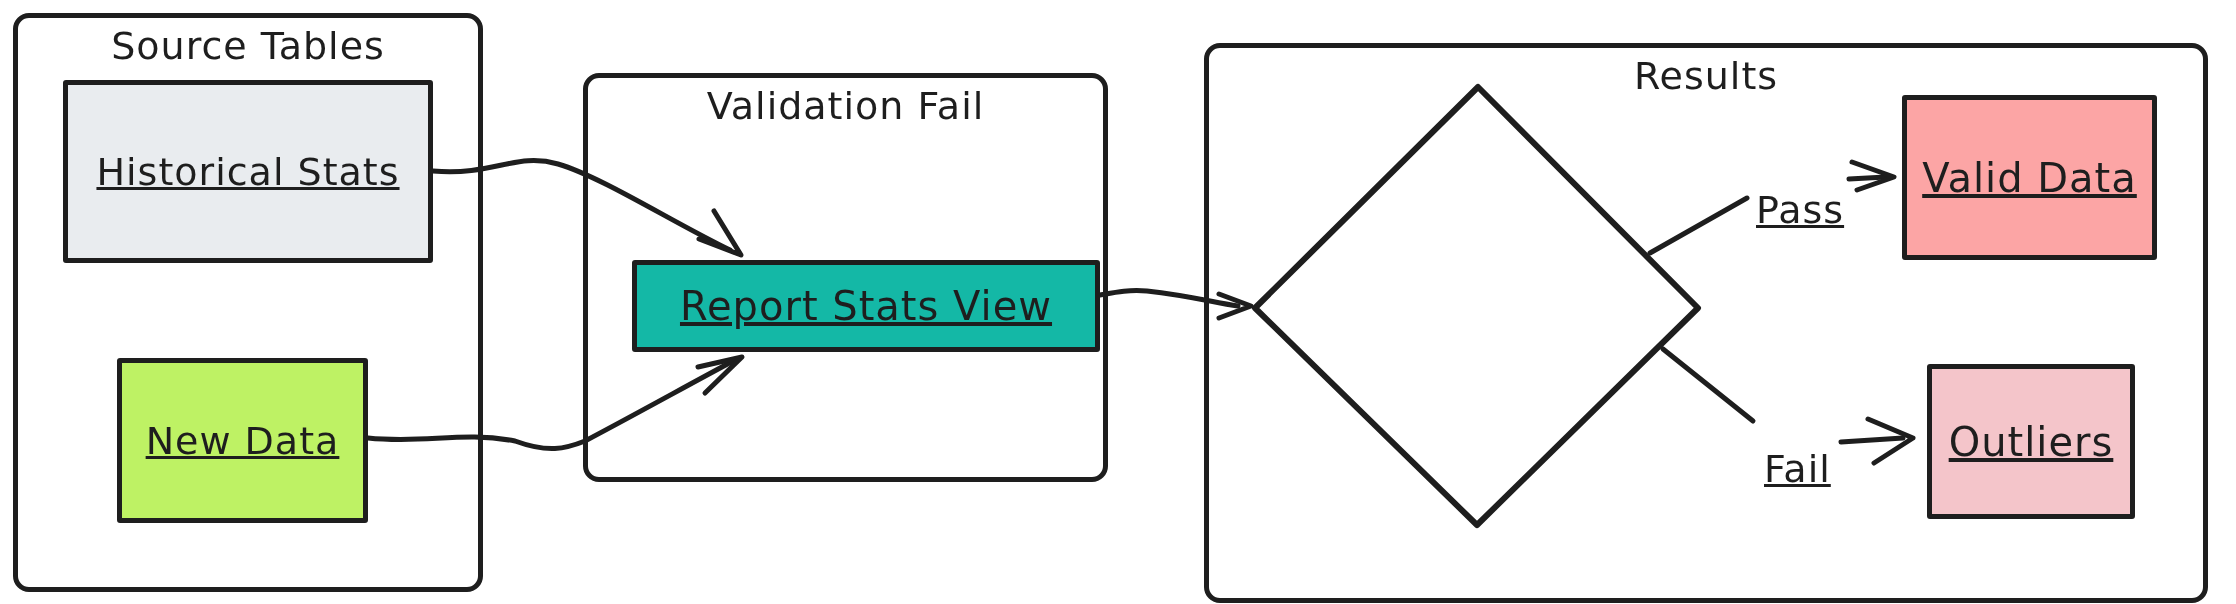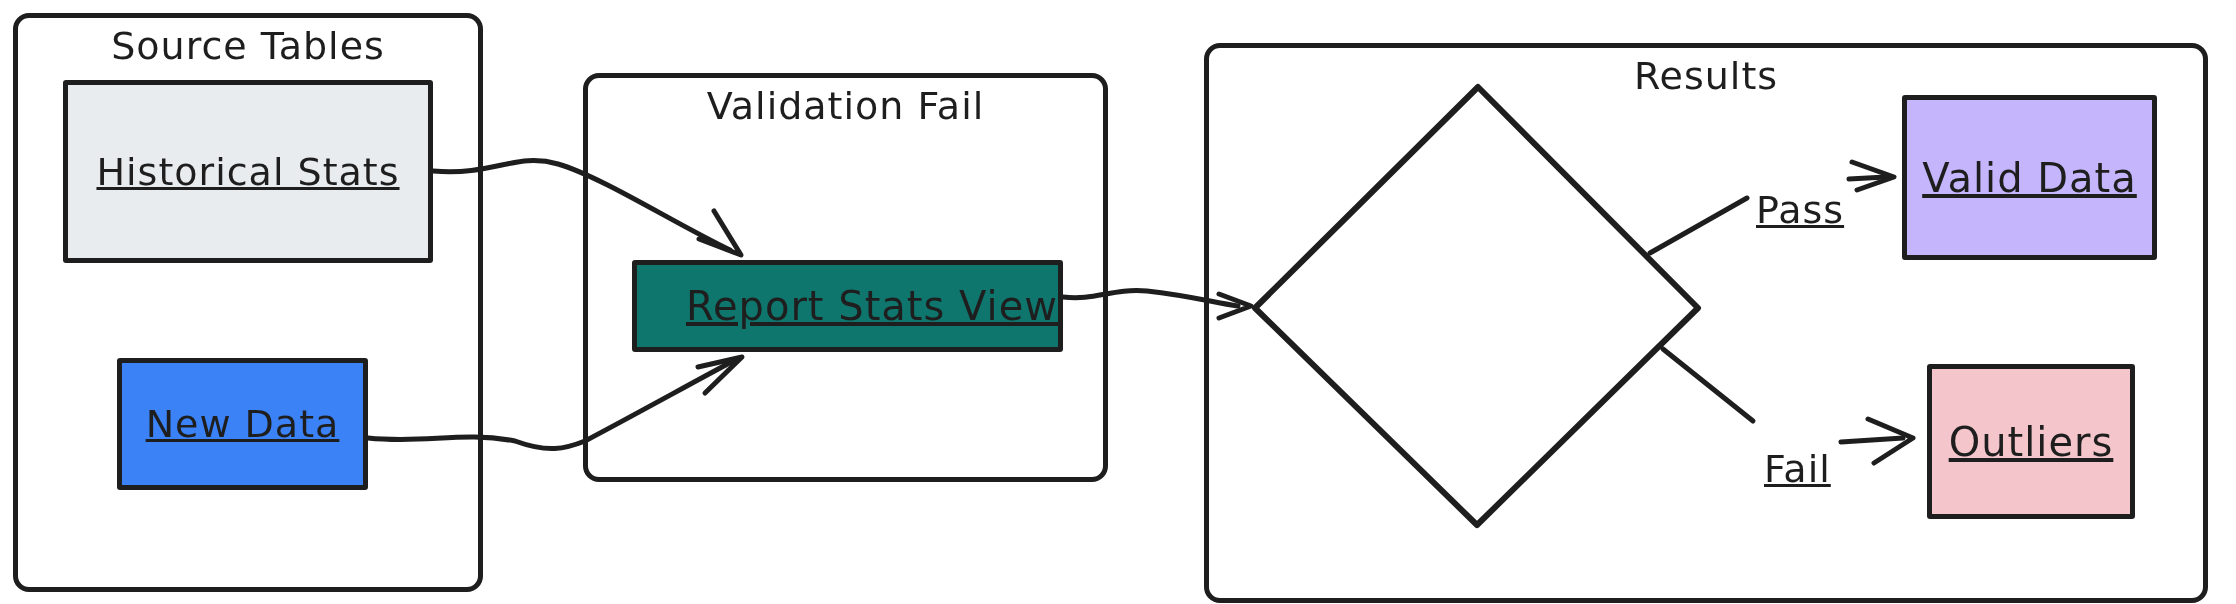--- a/index.html
+++ b/index.html
@@ -56,29 +56,29 @@
 
     <path d="M 1663 349 L 1753 421"></path>
     <path d="M 1841 442 L 1903 438"></path>
     <polyline points="1868,419 1913,438 1874,463"></polyline>
   </svg>
 
   <div class="node" style="left: 63px; top: 80px; width: 370px; height: 183px; background-color: rgb(233, 236, 239);">
     <span>Historical Stats</span>
   </div>
 
-  <div class="node" style="left: 117px; top: 358px; width: 251px; height: 132px; background-color: #3b82f6;">
+  <div class="node" style="left: 117px; top: 358px; width: 251px; height: 165px; background-color: #bef264;">
     <span>New Data</span>
   </div>
 
-  <div class="node" style="left: 632px; top: 260px; width: 431px; height: 92px; font-size: 40px; background-color: #0f766e; justify-content: flex-end;">
+  <div class="node" style="left: 632px; top: 260px; width: 468px; height: 92px; font-size: 40px; background-color: #14b8a6;">
     <span>Report Stats View</span>
   </div>
 
-  <div class="node" style="left: 1902px; top: 95px; width: 255px; height: 165px; font-size: 40px; background-color: #c4b5fd;">
+  <div class="node" style="left: 1902px; top: 95px; width: 255px; height: 165px; font-size: 40px; background-color: #fca5a5;">
     <span>Valid Data</span>
   </div>
 
   <div class="node" style="left: 1927px; top: 364px; width: 208px; height: 155px; font-size: 40px; background-color: rgb(244, 197, 202);">
     <span>Outliers</span>
   </div>
 
 
   <div class="edge-label" style="left:1756px;top:152px;">Pass</div>
   <div class="edge-label" style="left:1764px;top:411px;">Fail</div>

